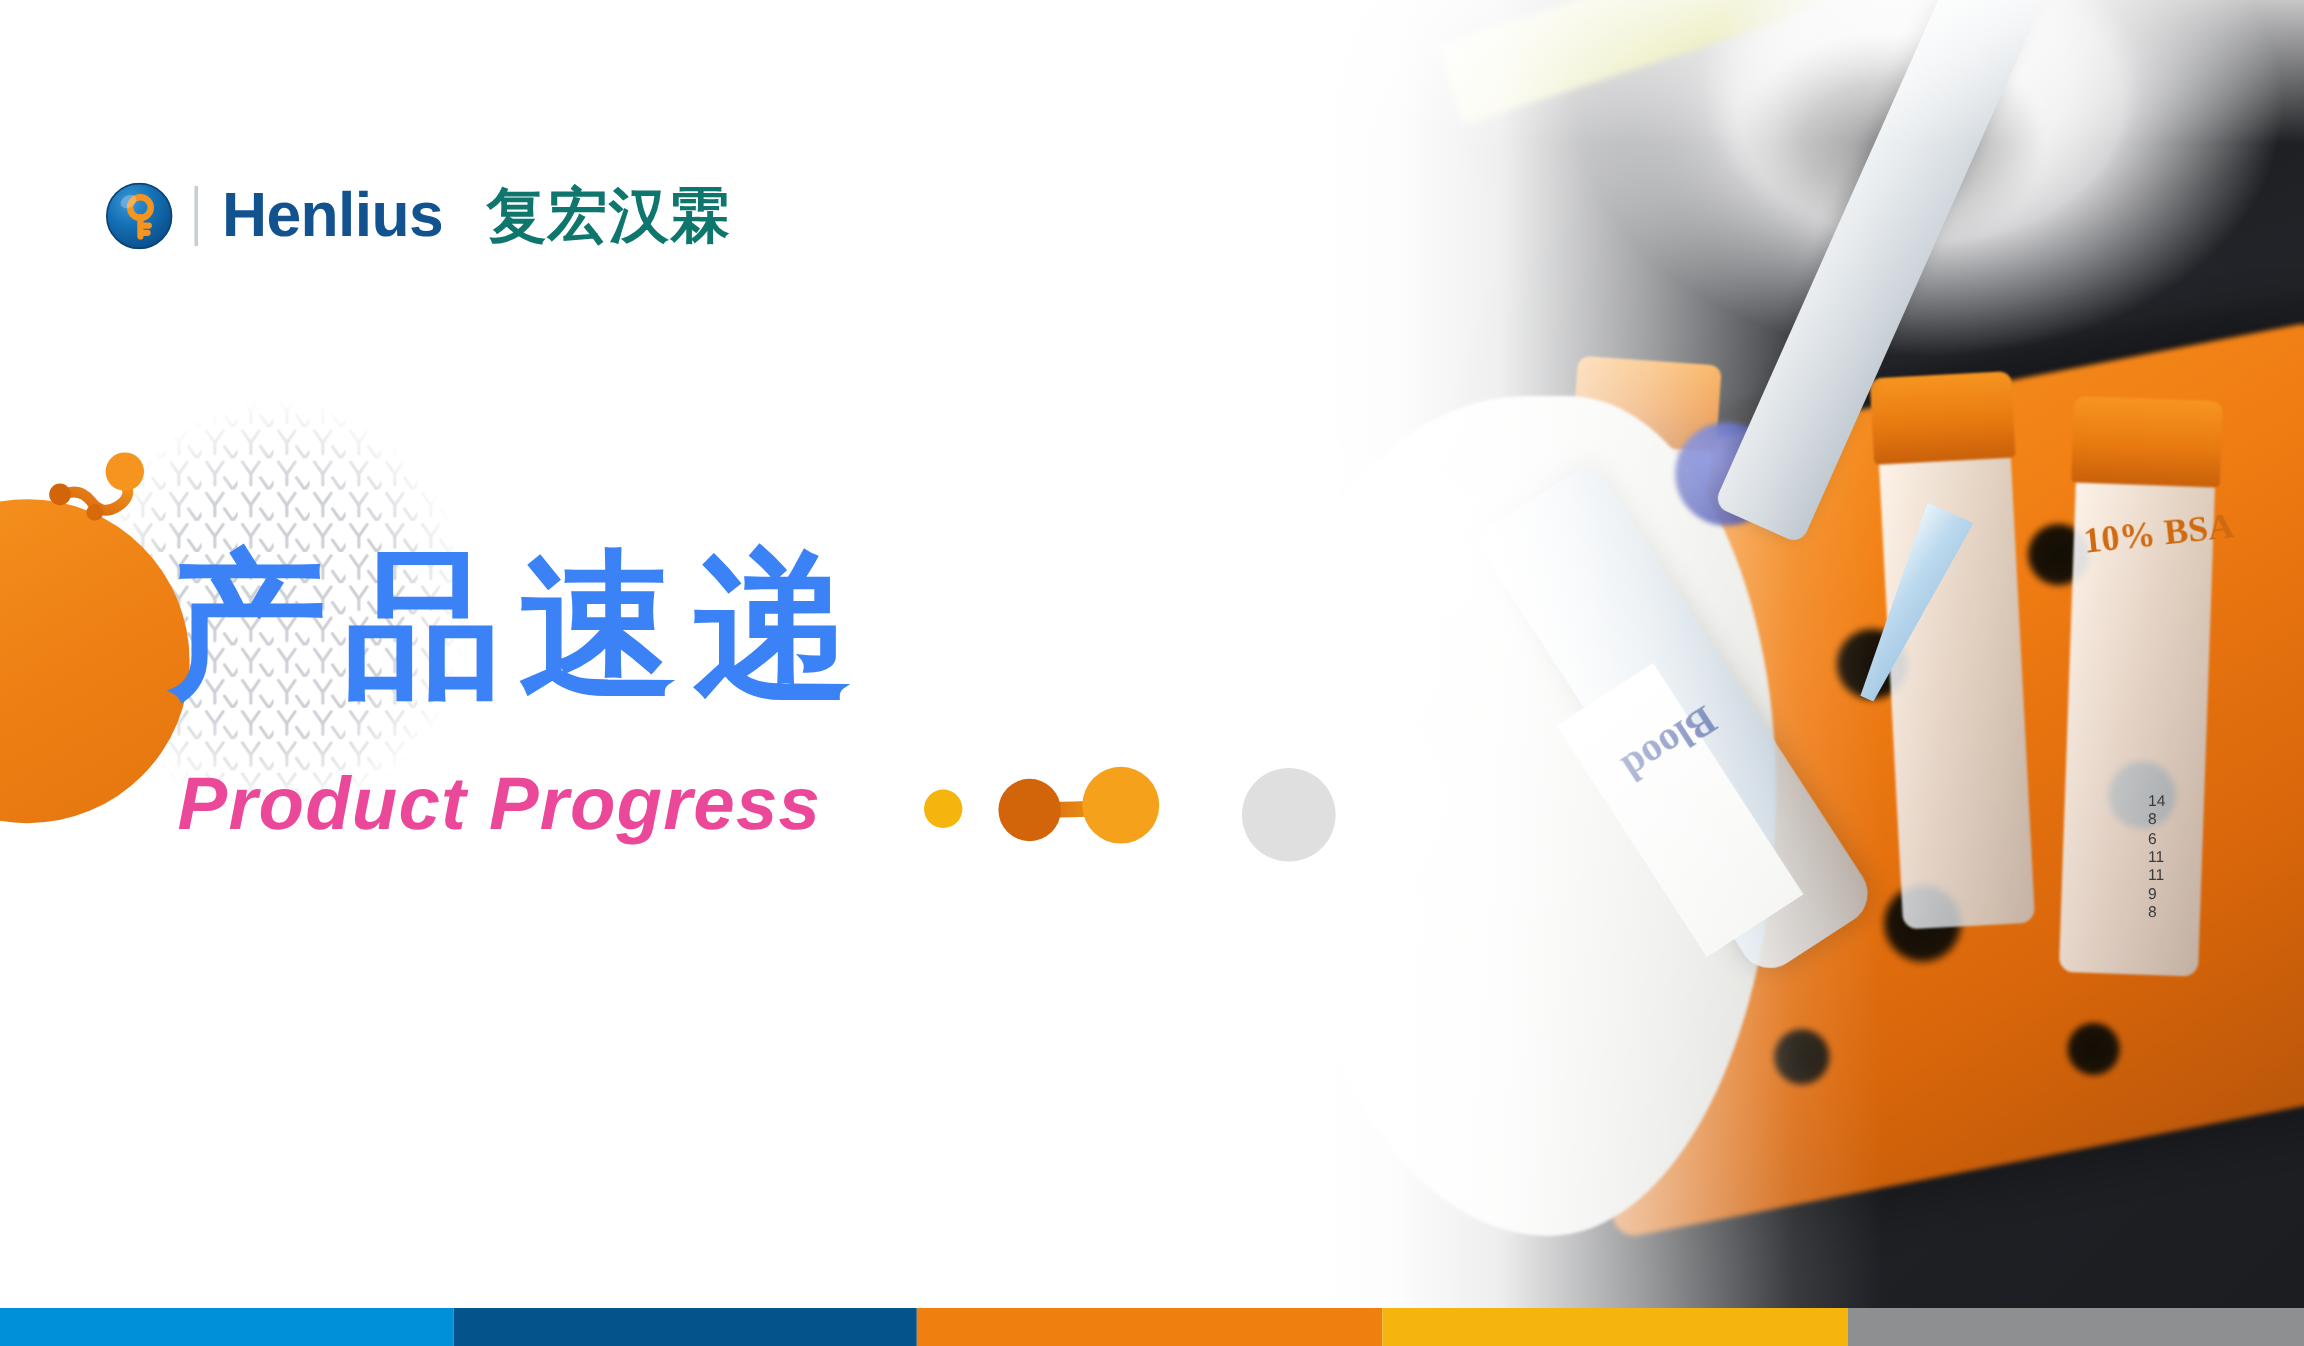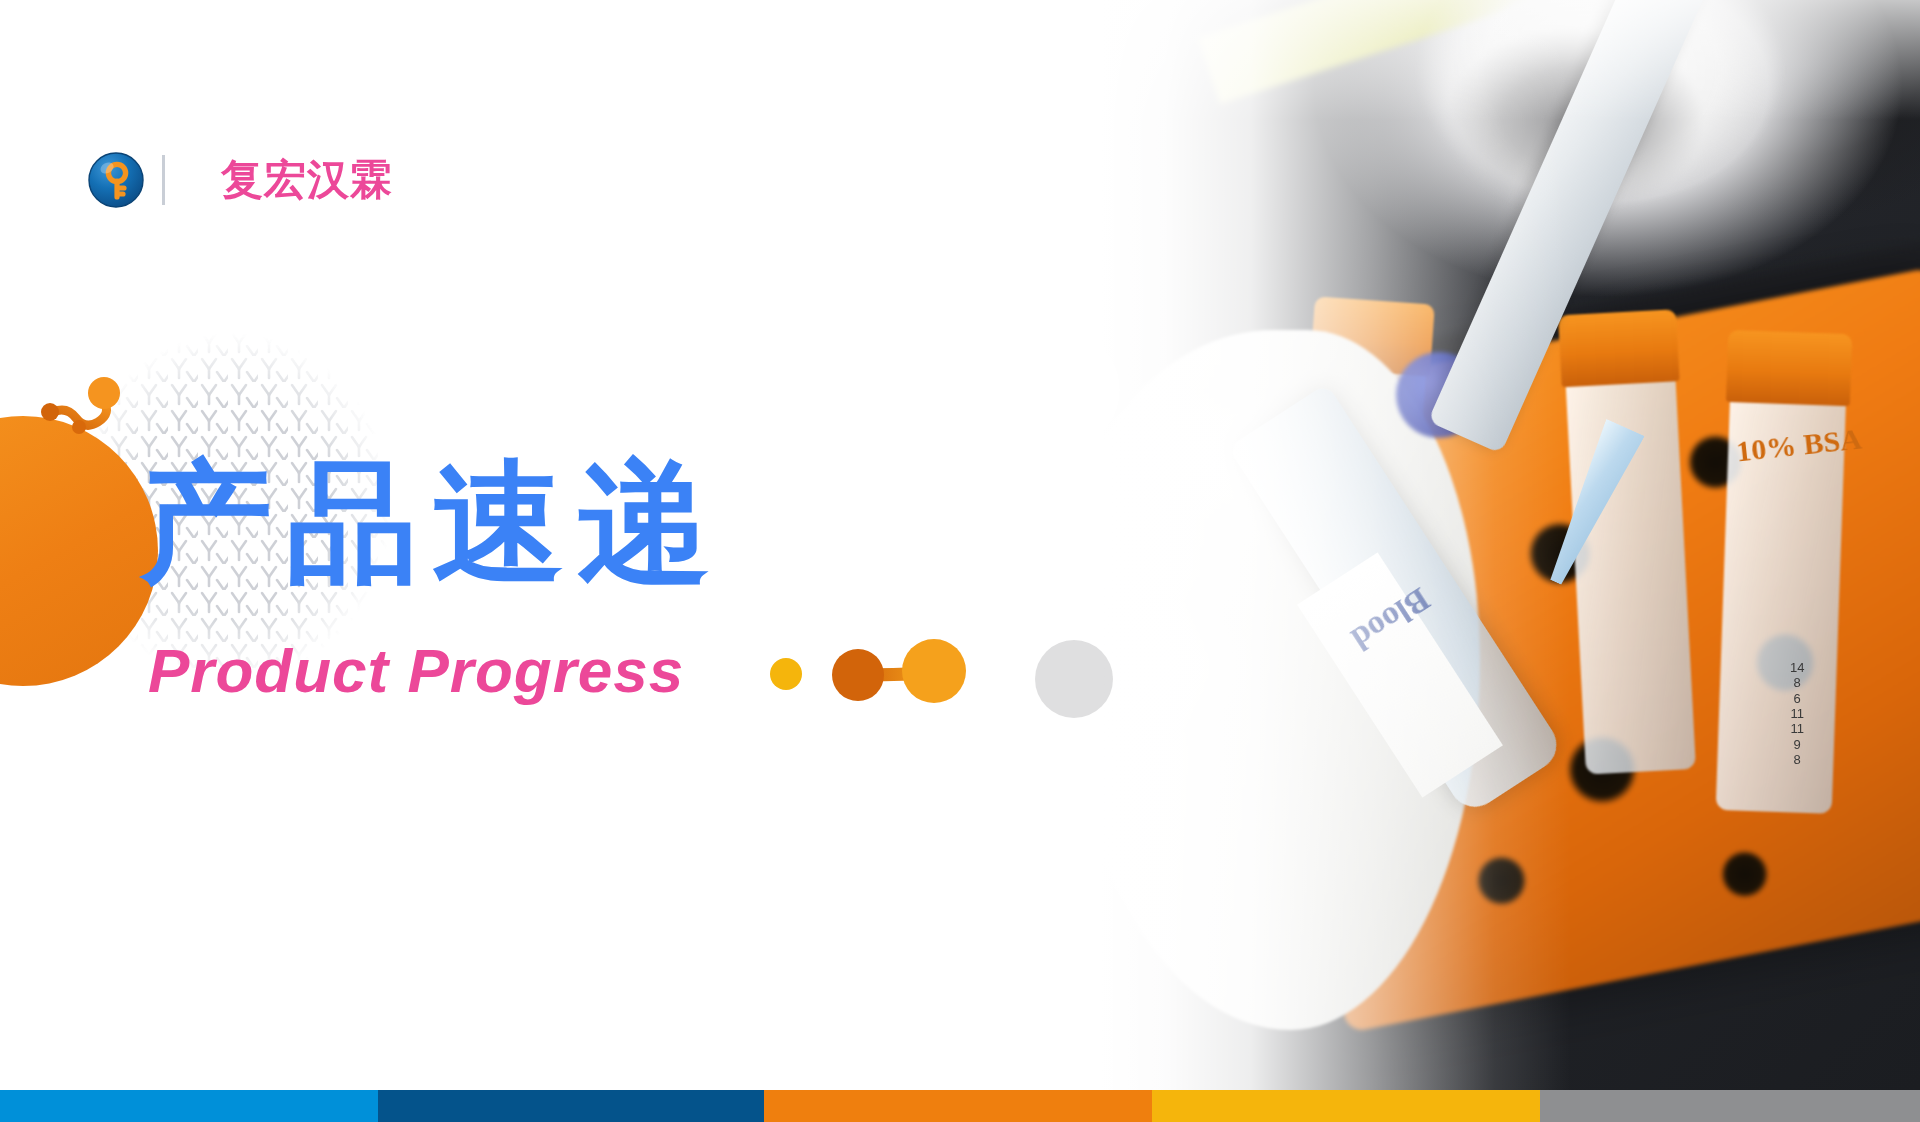--- a/index.html
+++ b/index.html
@@ -189,21 +189,21 @@
     font-family: "Liberation Serif", serif;
     transform: rotate(-6deg);
     filter: blur(0.4px);
   }
   .grad-marks {
     position: absolute;
     left: 690px; top: 660px;
     color: #3a3a3a;
     font-size: 13px;
     line-height: 1.18;
-    text-align: center;
+    text-align: left;
     filter: blur(0.3px);
   }
   
   .photo-fade-left {
     position: absolute;
     left: 0; top: 0;
     width: 470px; height: 100%;
     background: linear-gradient(90deg, #ffffff 0%, rgba(255,255,255,.99) 14%, rgba(255,255,255,.92) 32%, rgba(255,255,255,.55) 58%, rgba(255,255,255,.12) 84%, rgba(255,255,255,0) 100%);
     pointer-events: none;
   }
@@ -263,23 +263,23 @@
   .logo-word {
     font-size: 52px;
     font-weight: 700;
     letter-spacing: -0.5px;
     color: #11528f;
     line-height: 1;
     font-family: "Liberation Sans", sans-serif;
   }
   .logo-cn {
     margin-left: 36px;
-    font-size: 42px;
-    font-weight: 700;
-    color: #ec4899;
+    font-size: 50px;
+    font-weight: 700;
+    color: #0f766e;
     letter-spacing: 1px;
     line-height: 1;
     font-family: "DejaVu Sans", sans-serif;
   }
 
   
   .title-cn {
     position: absolute;
     left: 140px; top: 456px;
     font-size: 132px;
@@ -423,20 +423,21 @@
           <stop offset="100%" stop-color="#0b4c86"></stop>
         </radialGradient>
       </defs>
       <circle cx="28" cy="28" r="27" fill="url(#lg)"></circle>
       <circle cx="28" cy="28" r="27" fill="none" stroke="#0a4375" stroke-width="1.4"></circle>
       <circle cx="29" cy="21" r="8.6" fill="none" stroke="#f5941f" stroke-width="5.4"></circle>
       <path d="M29 29 L29 45 M29 36 L36 36 M29 42 L35 42" stroke="#f5941f" stroke-width="5.2" fill="none" stroke-linecap="round"></path>
       <ellipse cx="19" cy="16" rx="7" ry="5" fill="#ffffff" opacity=".26" transform="rotate(-28 19 16)"></ellipse>
     </svg>
     <div class="logo-rule"></div>
+    <div class="logo-word">Henlius</div>
     <div class="logo-cn">复宏汉霖</div>
   </div>
 
   <div class="title-cn">产品速递</div>
   <div class="title-en">Product Progress</div>
 
   <div class="colorbar">
       <div style="background: rgb(0, 144, 217); width: 378px;"></div>
       <div style="background: rgb(4, 83, 139); width: 386px;"></div>
       <div style="background: rgb(239, 127, 14); width: 388px;"></div>

